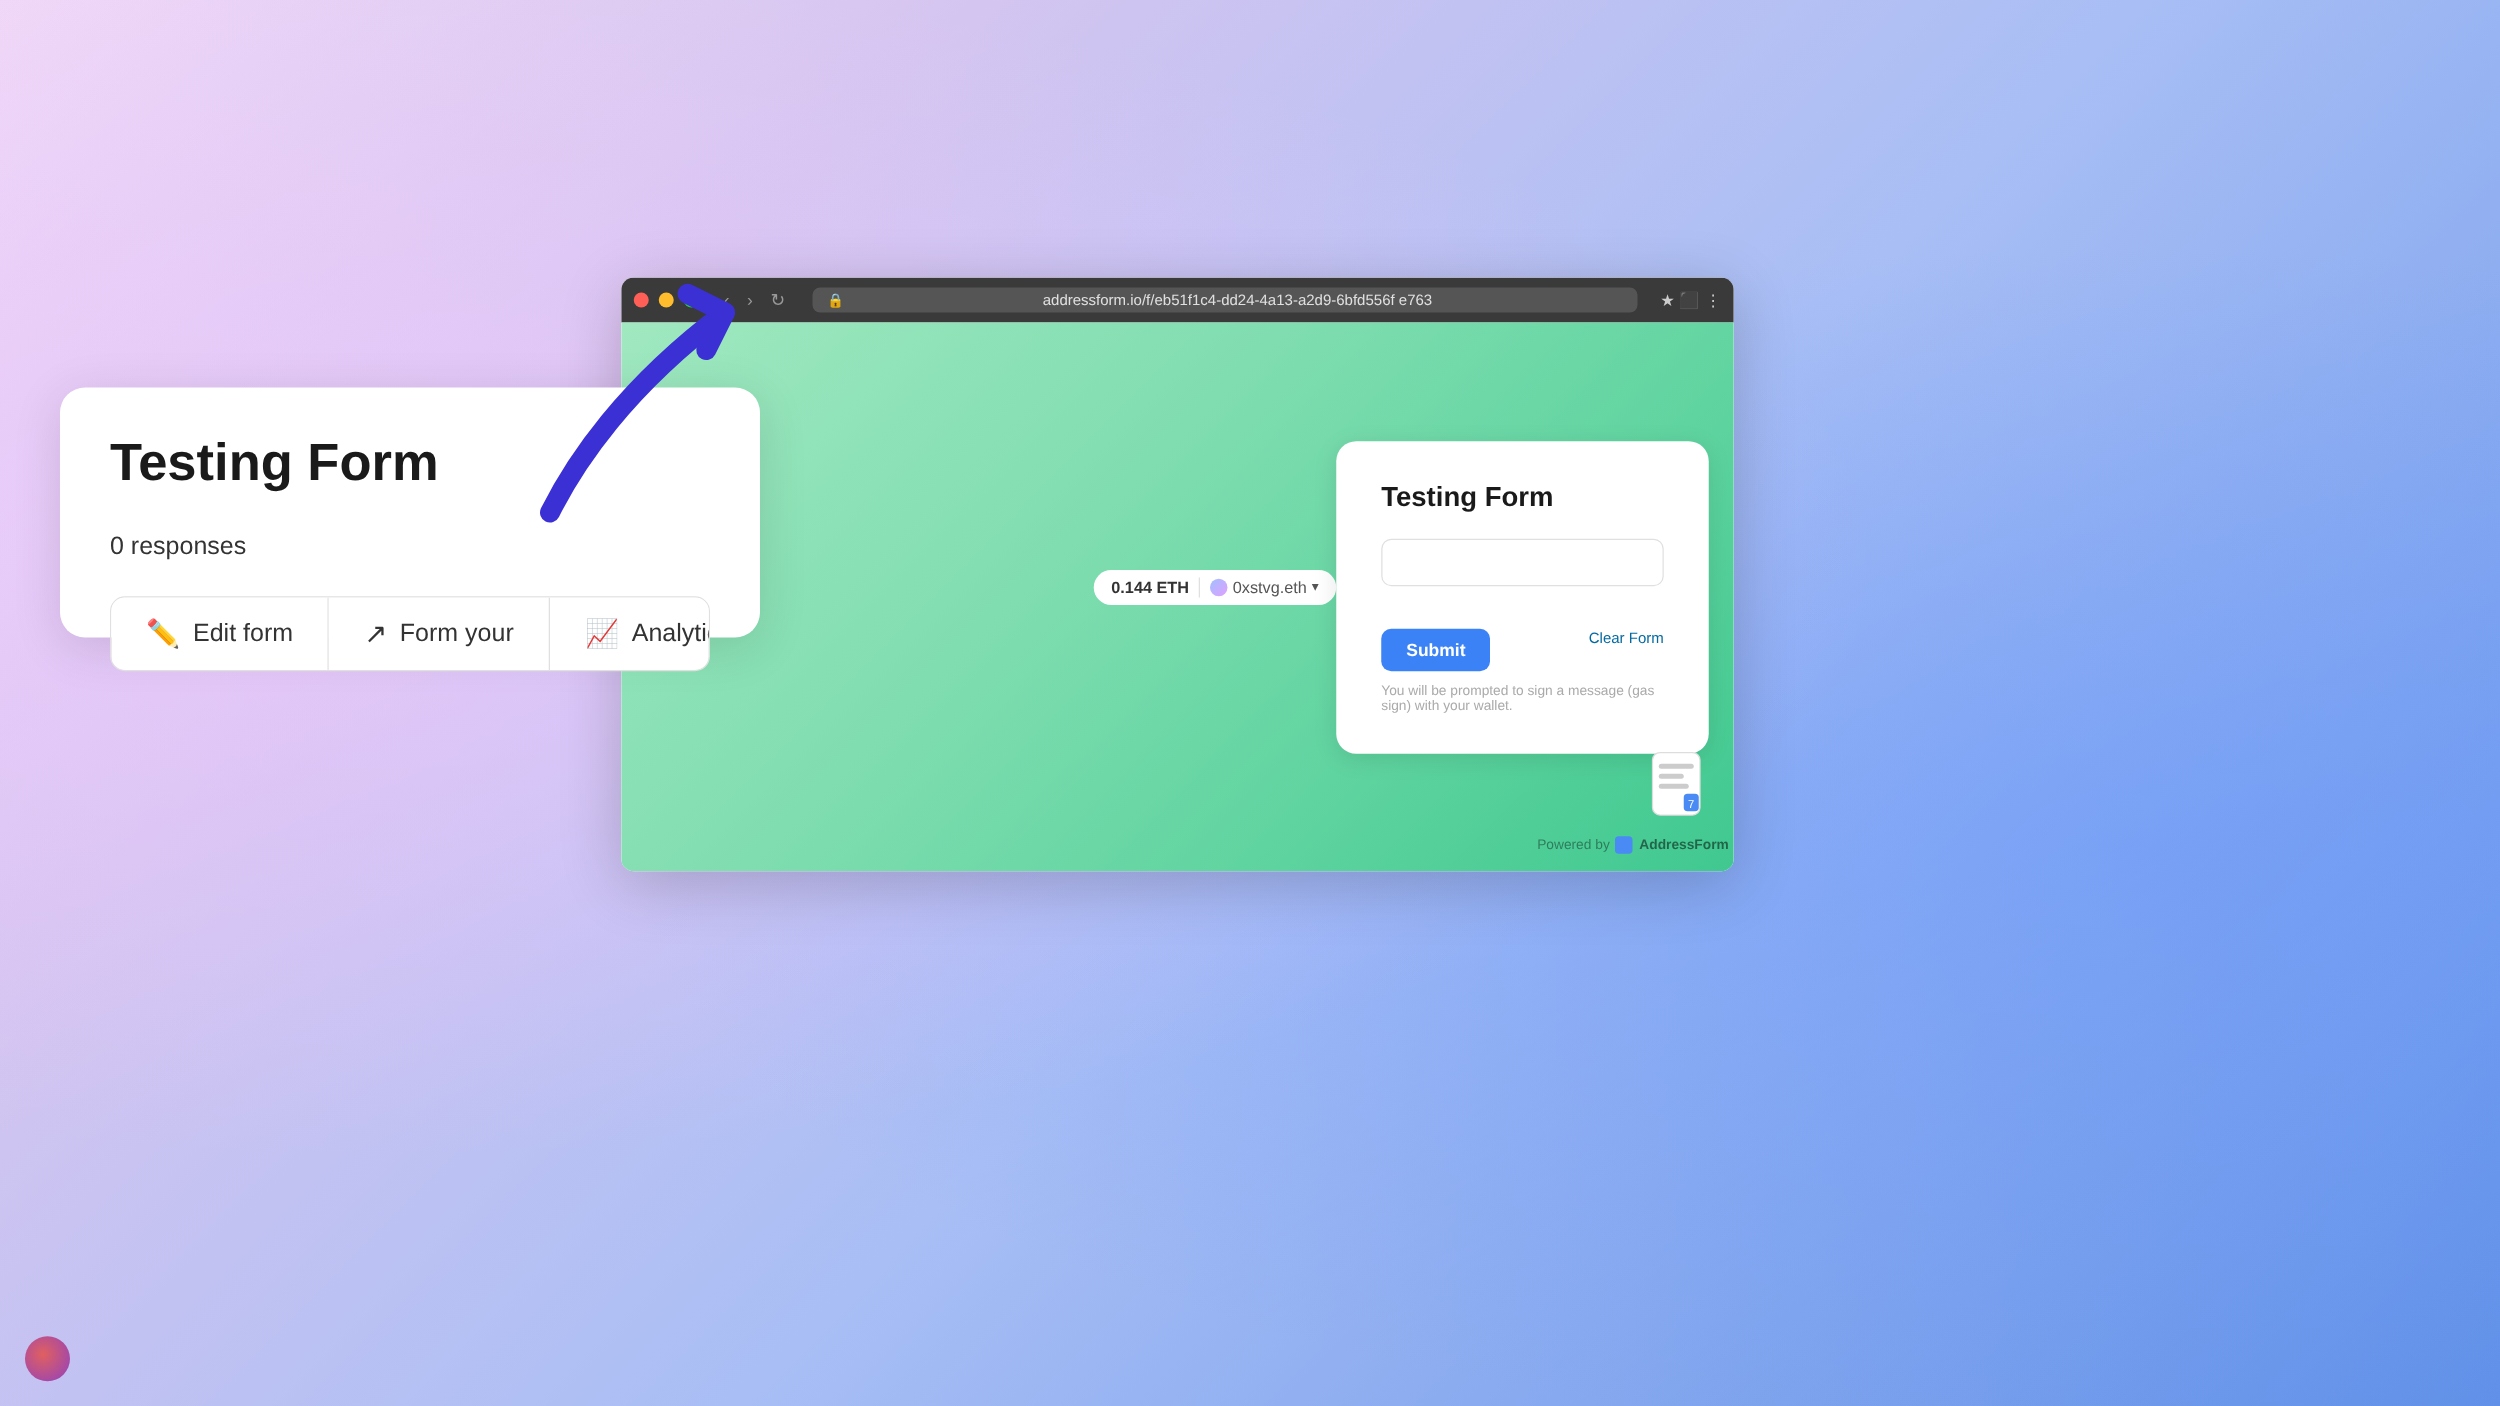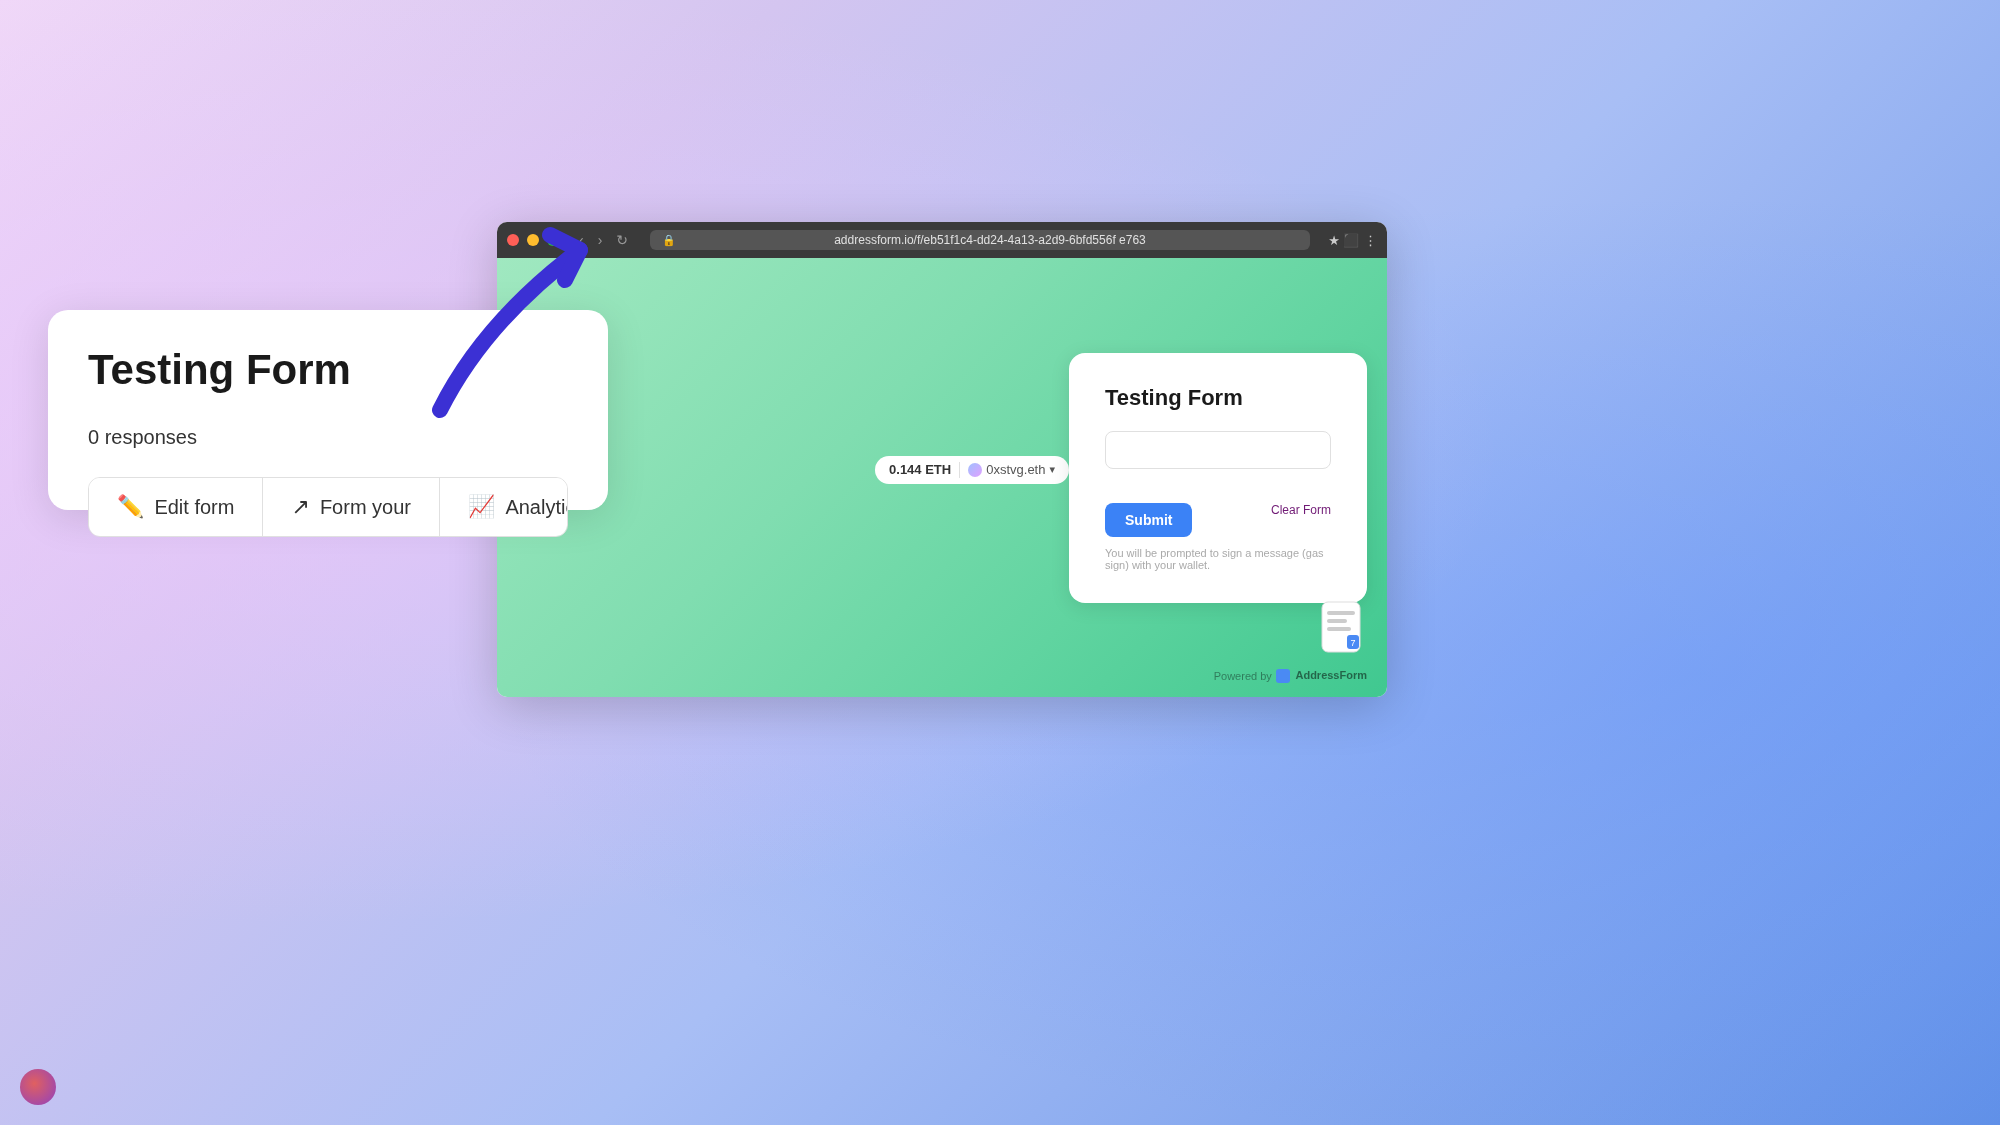--- a/index.html
+++ b/index.html
@@ -257,32 +257,32 @@
 
     .wallet-note {
       font-size: 11px;
       color: #aaa;
       margin-top: 10px;
     }
 
     .clear-form-btn {
       float: right;
       font-size: 12px;
-      color: #701a75;
+      color: #0369a1;
       background: none;
       border: none;
       cursor: pointer;
       margin-top: -20px;
     }
 
     
     .powered-by {
       position: absolute;
       bottom: 14px;
-      right: 20px;
+      right: 4px;
       font-size: 11px;
       color: rgba(0,0,0,0.4);
       display: flex;
       align-items: center;
       gap: 4px;
     }
 
     
     .app-icon {
       position: absolute;

